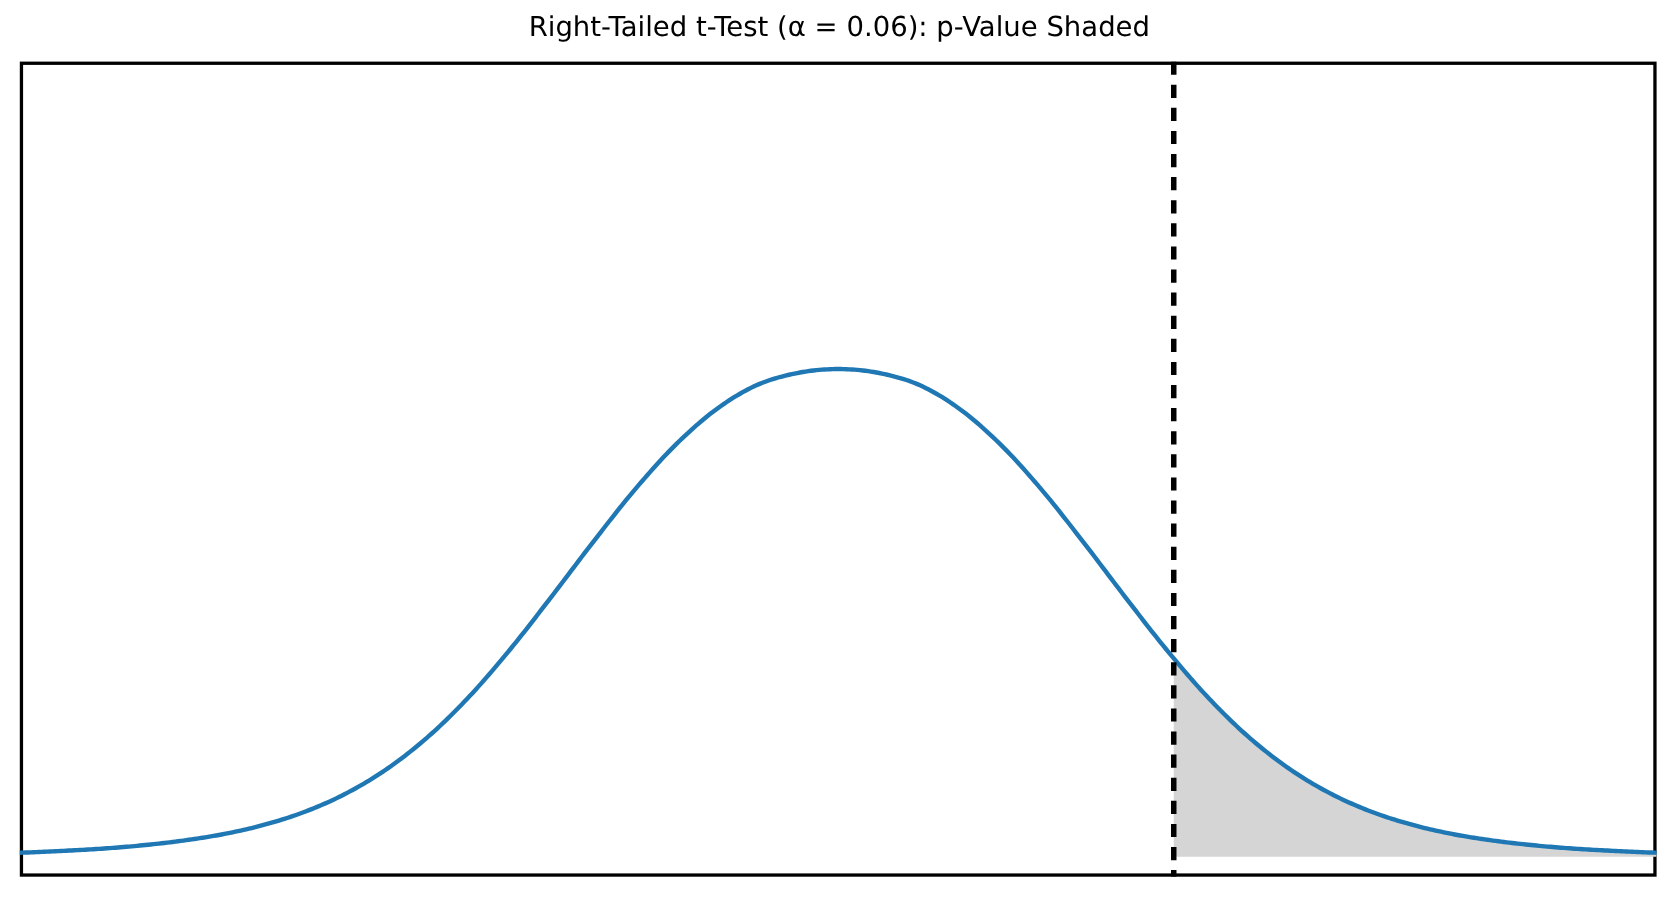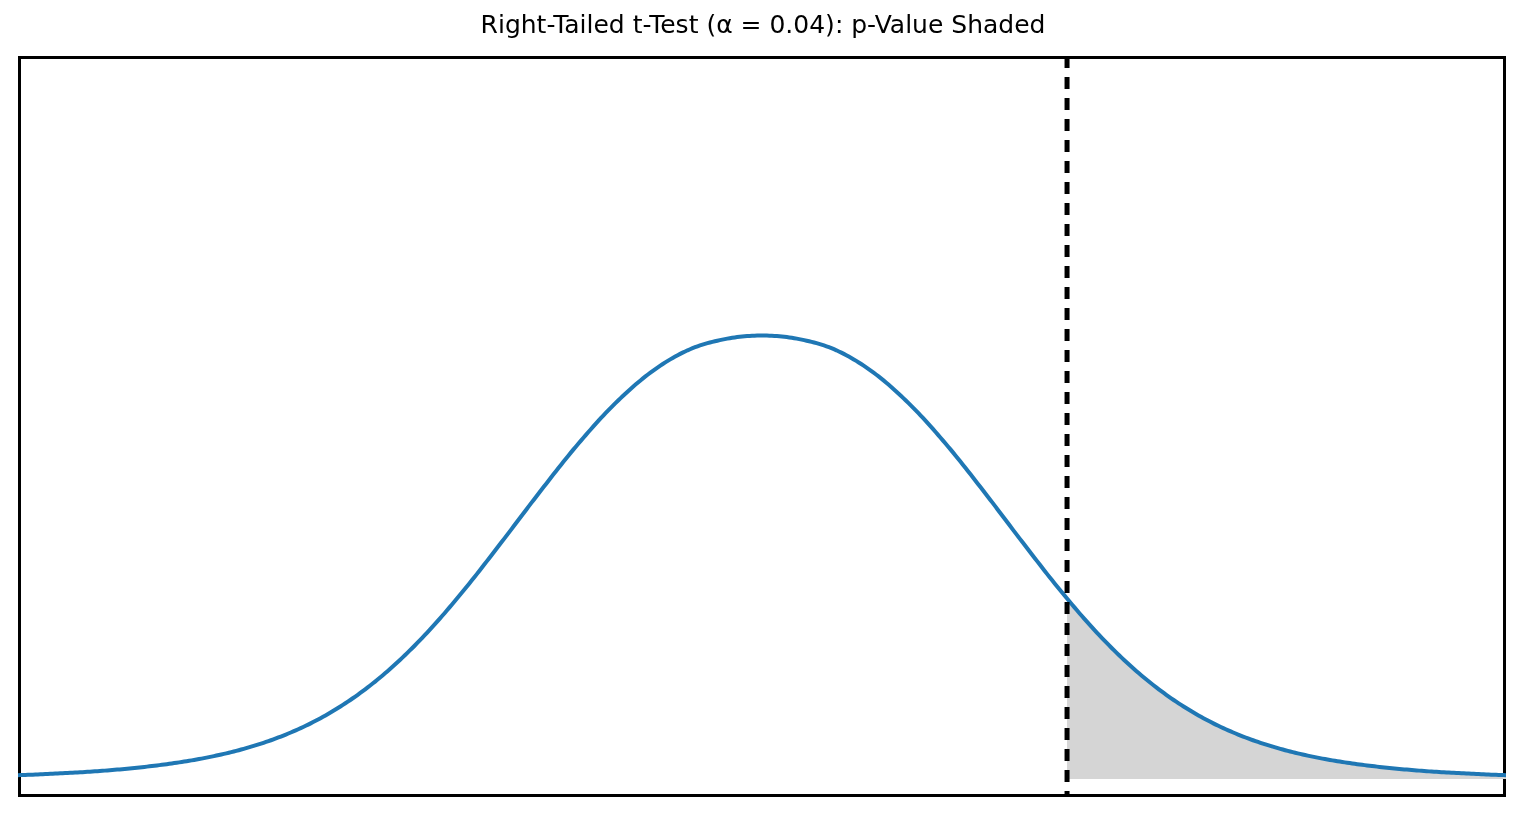--- a/index.html
+++ b/index.html
@@ -58,21 +58,21 @@
     width: 1488px;
     height: 741px;
     pointer-events: none;
   }
 </style>
 </head>
 <body>
 
 <div id="figure">
 
-  <div id="chart-title">Right-Tailed t-Test (α = 0.04): p-Value Shaded</div>
+  <div id="chart-title">Right-Tailed t-Test (α = 0.06): p-Value Shaded</div>
 
   <div id="axes-frame"></div>
 
   <svg id="plot-svg" viewBox="0 0 1488 741" preserveAspectRatio="none" xmlns="http://www.w3.org/2000/svg">
     <g>
       <path id="shade-path" fill="#d5d5d5" stroke="none" d="M 1049.04 722.94 L 1049.04 542.55 L 1050.50 544.30 L 1051.97 546.05 L 1053.43 547.79 L 1054.89 549.53 L 1056.36 551.25 L 1057.82 552.97 L 1059.28 554.68 L 1060.75 556.38 L 1062.21 558.08 L 1063.67 559.76 L 1065.14 561.44 L 1066.60 563.10 L 1068.06 564.76 L 1069.52 566.40 L 1070.99 568.04 L 1072.45 569.66 L 1073.91 571.27 L 1075.38 572.87 L 1076.84 574.46 L 1078.30 576.03 L 1079.77 577.59 L 1081.23 579.15 L 1082.69 580.69 L 1084.16 582.22 L 1085.62 583.75 L 1087.08 585.26 L 1088.55 586.77 L 1090.01 588.26 L 1091.47 589.75 L 1092.94 591.22 L 1094.40 592.68 L 1095.86 594.14 L 1097.33 595.58 L 1098.79 597.02 L 1100.25 598.44 L 1101.72 599.85 L 1103.18 601.25 L 1104.64 602.64 L 1106.10 604.02 L 1107.57 605.38 L 1109.03 606.74 L 1110.49 608.08 L 1111.96 609.41 L 1113.42 610.73 L 1114.88 612.04 L 1116.35 613.33 L 1117.81 614.62 L 1119.27 615.89 L 1120.74 617.15 L 1122.20 618.40 L 1123.66 619.63 L 1125.13 620.86 L 1126.59 622.07 L 1128.05 623.27 L 1129.52 624.47 L 1130.98 625.65 L 1132.44 626.82 L 1133.91 627.97 L 1135.37 629.12 L 1136.83 630.26 L 1138.30 631.38 L 1139.76 632.50 L 1141.22 633.60 L 1142.68 634.70 L 1144.15 635.78 L 1145.61 636.86 L 1147.07 637.92 L 1148.54 638.98 L 1150.00 640.02 L 1151.46 641.05 L 1152.93 642.08 L 1154.39 643.09 L 1155.85 644.10 L 1157.32 645.09 L 1158.78 646.07 L 1160.24 647.04 L 1161.71 648.00 L 1163.17 648.94 L 1164.63 649.88 L 1166.10 650.81 L 1167.56 651.72 L 1169.02 652.63 L 1170.49 653.52 L 1171.95 654.41 L 1173.41 655.29 L 1174.88 656.15 L 1176.34 657.01 L 1177.80 657.86 L 1179.26 658.70 L 1180.73 659.53 L 1182.19 660.35 L 1183.65 661.16 L 1185.12 661.97 L 1186.58 662.76 L 1188.04 663.55 L 1189.51 664.33 L 1190.97 665.10 L 1192.43 665.86 L 1193.90 666.61 L 1195.36 667.35 L 1196.82 668.09 L 1198.29 668.81 L 1199.75 669.52 L 1201.21 670.22 L 1202.68 670.91 L 1204.14 671.59 L 1205.60 672.27 L 1207.07 672.93 L 1208.53 673.59 L 1209.99 674.24 L 1211.46 674.88 L 1212.92 675.51 L 1214.38 676.14 L 1215.84 676.76 L 1217.31 677.37 L 1218.77 677.97 L 1220.23 678.57 L 1221.70 679.16 L 1223.16 679.75 L 1224.62 680.33 L 1226.09 680.90 L 1227.55 681.47 L 1229.01 682.03 L 1230.48 682.58 L 1231.94 683.12 L 1233.40 683.66 L 1234.87 684.18 L 1236.33 684.70 L 1237.79 685.21 L 1239.26 685.72 L 1240.72 686.21 L 1242.18 686.70 L 1243.65 687.19 L 1245.11 687.66 L 1246.57 688.13 L 1248.04 688.59 L 1249.50 689.05 L 1250.96 689.50 L 1252.42 689.95 L 1253.89 690.39 L 1255.35 690.82 L 1256.81 691.25 L 1258.28 691.68 L 1259.74 692.10 L 1261.20 692.52 L 1262.67 692.93 L 1264.13 693.34 L 1265.59 693.75 L 1267.06 694.14 L 1268.52 694.54 L 1269.98 694.92 L 1271.45 695.30 L 1272.91 695.68 L 1274.37 696.05 L 1275.84 696.41 L 1277.30 696.77 L 1278.76 697.12 L 1280.23 697.47 L 1281.69 697.81 L 1283.15 698.15 L 1284.62 698.48 L 1286.08 698.81 L 1287.54 699.13 L 1289.00 699.45 L 1290.47 699.77 L 1291.93 700.08 L 1293.39 700.38 L 1294.86 700.69 L 1296.32 700.99 L 1297.78 701.29 L 1299.25 701.58 L 1300.71 701.87 L 1302.17 702.16 L 1303.64 702.45 L 1305.10 702.72 L 1306.56 703.00 L 1308.03 703.27 L 1309.49 703.53 L 1310.95 703.79 L 1312.42 704.05 L 1313.88 704.30 L 1315.34 704.55 L 1316.81 704.79 L 1318.27 705.03 L 1319.73 705.27 L 1321.20 705.50 L 1322.66 705.73 L 1324.12 705.96 L 1325.58 706.18 L 1327.05 706.40 L 1328.51 706.62 L 1329.97 706.83 L 1331.44 707.05 L 1332.90 707.26 L 1334.36 707.47 L 1335.83 707.68 L 1337.29 707.88 L 1338.75 708.08 L 1340.22 708.29 L 1341.68 708.49 L 1343.14 708.68 L 1344.61 708.87 L 1346.07 709.06 L 1347.53 709.25 L 1349.00 709.43 L 1350.46 709.61 L 1351.92 709.79 L 1353.39 709.97 L 1354.85 710.14 L 1356.31 710.31 L 1357.78 710.48 L 1359.24 710.64 L 1360.70 710.81 L 1362.16 710.97 L 1363.63 711.13 L 1365.09 711.28 L 1366.55 711.44 L 1368.02 711.59 L 1369.48 711.75 L 1370.94 711.90 L 1372.41 712.05 L 1373.87 712.19 L 1375.33 712.34 L 1376.80 712.49 L 1378.26 712.63 L 1379.72 712.77 L 1381.19 712.91 L 1382.65 713.05 L 1384.11 713.19 L 1385.58 713.32 L 1387.04 713.45 L 1388.50 713.58 L 1389.97 713.71 L 1391.43 713.83 L 1392.89 713.96 L 1394.36 714.08 L 1395.82 714.20 L 1397.28 714.32 L 1398.74 714.44 L 1400.21 714.55 L 1401.67 714.67 L 1403.13 714.78 L 1404.60 714.89 L 1406.06 715.00 L 1407.52 715.11 L 1408.99 715.22 L 1410.45 715.32 L 1411.91 715.43 L 1413.38 715.53 L 1414.84 715.63 L 1416.30 715.73 L 1417.77 715.82 L 1419.23 715.92 L 1420.69 716.01 L 1422.16 716.10 L 1423.62 716.19 L 1425.08 716.27 L 1426.55 716.36 L 1428.01 716.44 L 1429.47 716.52 L 1430.94 716.60 L 1432.40 716.68 L 1433.86 716.76 L 1435.32 716.84 L 1436.79 716.91 L 1438.25 716.99 L 1439.71 717.06 L 1441.18 717.14 L 1442.64 717.21 L 1444.10 717.28 L 1445.57 717.35 L 1447.03 717.42 L 1448.49 717.50 L 1449.96 717.57 L 1451.42 717.64 L 1452.88 717.71 L 1454.35 717.78 L 1455.81 717.85 L 1457.27 717.93 L 1458.74 718.00 L 1460.20 718.07 L 1461.66 718.14 L 1463.13 718.22 L 1464.59 718.29 L 1466.05 718.36 L 1467.52 718.42 L 1468.98 718.49 L 1470.44 718.56 L 1471.90 718.62 L 1473.37 718.68 L 1474.83 718.74 L 1476.29 718.80 L 1477.76 718.86 L 1479.22 718.91 L 1480.68 718.96 L 1482.15 719.00 L 1483.61 719.05 L 1485.07 719.09 L 1486.54 719.12 L 1488.00 719.16 L 1488.00 722.94 Z"></path>
     </g>
     <g>
       <path id="curve-path" fill="none" stroke="#1f77b4" stroke-width="4" stroke-linecap="round" stroke-linejoin="round" d="M 0.00 719.16 L 2.48 719.10 L 4.96 719.03 L 7.44 718.95 L 9.92 718.87 L 12.40 718.77 L 14.88 718.67 L 17.36 718.57 L 19.84 718.45 L 22.32 718.34 L 24.80 718.22 L 27.28 718.10 L 29.76 717.97 L 32.24 717.85 L 34.72 717.73 L 37.20 717.61 L 39.68 717.49 L 42.16 717.37 L 44.64 717.24 L 47.12 717.12 L 49.60 717.00 L 52.08 716.87 L 54.56 716.74 L 57.04 716.60 L 59.52 716.47 L 62.00 716.33 L 64.48 716.18 L 66.96 716.03 L 69.44 715.87 L 71.92 715.71 L 74.40 715.54 L 76.88 715.37 L 79.36 715.19 L 81.84 715.01 L 84.32 714.82 L 86.80 714.63 L 89.28 714.44 L 91.76 714.24 L 94.24 714.03 L 96.72 713.82 L 99.20 713.61 L 101.68 713.39 L 104.16 713.16 L 106.64 712.93 L 109.12 712.69 L 111.60 712.45 L 114.08 712.20 L 116.56 711.95 L 119.04 711.69 L 121.52 711.43 L 124.00 711.17 L 126.48 710.90 L 128.96 710.62 L 131.44 710.34 L 133.92 710.05 L 136.40 709.75 L 138.88 709.45 L 141.36 709.14 L 143.84 708.82 L 146.32 708.49 L 148.80 708.15 L 151.28 707.80 L 153.76 707.45 L 156.24 707.09 L 158.72 706.73 L 161.20 706.36 L 163.68 705.99 L 166.16 705.60 L 168.64 705.21 L 171.12 704.80 L 173.60 704.39 L 176.08 703.96 L 178.56 703.52 L 181.04 703.07 L 183.52 702.61 L 186.00 702.13 L 188.48 701.64 L 190.96 701.14 L 193.44 700.63 L 195.92 700.11 L 198.40 699.58 L 200.88 699.04 L 203.36 698.48 L 205.84 697.92 L 208.32 697.34 L 210.80 696.74 L 213.28 696.13 L 215.76 695.51 L 218.24 694.87 L 220.72 694.21 L 223.20 693.53 L 225.68 692.83 L 228.16 692.13 L 230.64 691.41 L 233.12 690.68 L 235.60 689.94 L 238.08 689.18 L 240.56 688.41 L 243.04 687.61 L 245.52 686.80 L 248.00 685.97 L 250.48 685.12 L 252.96 684.25 L 255.44 683.35 L 257.92 682.43 L 260.40 681.49 L 262.88 680.52 L 265.36 679.54 L 267.84 678.54 L 270.32 677.52 L 272.80 676.49 L 275.28 675.43 L 277.76 674.35 L 280.24 673.25 L 282.72 672.12 L 285.20 670.97 L 287.68 669.79 L 290.16 668.59 L 292.64 667.35 L 295.12 666.09 L 297.60 664.80 L 300.08 663.48 L 302.56 662.14 L 305.04 660.78 L 307.52 659.39 L 310.00 657.97 L 312.48 656.53 L 314.96 655.06 L 317.44 653.57 L 319.92 652.05 L 322.40 650.49 L 324.88 648.91 L 327.36 647.30 L 329.84 645.65 L 332.32 643.98 L 334.80 642.27 L 337.28 640.53 L 339.76 638.76 L 342.24 636.97 L 344.72 635.14 L 347.20 633.29 L 349.68 631.40 L 352.16 629.49 L 354.64 627.54 L 357.12 625.57 L 359.60 623.56 L 362.08 621.52 L 364.56 619.45 L 367.04 617.34 L 369.52 615.20 L 372.00 613.03 L 374.48 610.82 L 376.96 608.58 L 379.44 606.30 L 381.92 603.99 L 384.40 601.65 L 386.88 599.28 L 389.36 596.87 L 391.84 594.43 L 394.32 591.97 L 396.80 589.47 L 399.28 586.94 L 401.76 584.39 L 404.24 581.81 L 406.72 579.20 L 409.20 576.56 L 411.68 573.89 L 414.16 571.19 L 416.64 568.45 L 419.12 565.68 L 421.60 562.88 L 424.08 560.05 L 426.56 557.19 L 429.04 554.31 L 431.52 551.40 L 434.00 548.47 L 436.48 545.52 L 438.96 542.55 L 441.44 539.57 L 443.92 536.57 L 446.40 533.56 L 448.88 530.53 L 451.36 527.47 L 453.84 524.37 L 456.32 521.26 L 458.80 518.12 L 461.28 514.96 L 463.76 511.78 L 466.24 508.59 L 468.72 505.39 L 471.20 502.18 L 473.68 498.96 L 476.16 495.74 L 478.64 492.52 L 481.12 489.30 L 483.60 486.09 L 486.08 482.87 L 488.56 479.63 L 491.04 476.37 L 493.52 473.11 L 496.00 469.83 L 498.48 466.55 L 500.96 463.26 L 503.44 459.98 L 505.92 456.70 L 508.40 453.42 L 510.88 450.15 L 513.36 446.90 L 515.84 443.66 L 518.32 440.44 L 520.80 437.24 L 523.28 434.05 L 525.76 430.85 L 528.24 427.66 L 530.72 424.47 L 533.20 421.28 L 535.68 418.10 L 538.16 414.94 L 540.64 411.79 L 543.12 408.66 L 545.60 405.55 L 548.08 402.47 L 550.56 399.41 L 553.04 396.39 L 555.52 393.40 L 558.00 390.45 L 560.48 387.53 L 562.96 384.62 L 565.44 381.73 L 567.92 378.86 L 570.40 376.02 L 572.88 373.20 L 575.36 370.40 L 577.84 367.64 L 580.32 364.91 L 582.80 362.21 L 585.28 359.55 L 587.76 356.93 L 590.24 354.36 L 592.72 351.83 L 595.20 349.34 L 597.68 346.90 L 600.16 344.48 L 602.64 342.10 L 605.12 339.75 L 607.60 337.44 L 610.08 335.17 L 612.56 332.93 L 615.04 330.74 L 617.52 328.59 L 620.00 326.48 L 622.48 324.42 L 624.96 322.40 L 627.44 320.44 L 629.92 318.52 L 632.40 316.66 L 634.88 314.85 L 637.36 313.08 L 639.84 311.35 L 642.32 309.67 L 644.80 308.03 L 647.28 306.44 L 649.76 304.89 L 652.24 303.40 L 654.72 301.95 L 657.20 300.54 L 659.68 299.19 L 662.16 297.89 L 664.64 296.64 L 667.12 295.45 L 669.60 294.30 L 672.08 293.22 L 674.56 292.19 L 677.04 291.23 L 679.52 290.32 L 682.00 289.47 L 684.48 288.66 L 686.96 287.90 L 689.44 287.19 L 691.92 286.51 L 694.40 285.87 L 696.88 285.27 L 699.36 284.69 L 701.84 284.15 L 704.32 283.62 L 706.80 283.12 L 709.28 282.65 L 711.76 282.20 L 714.24 281.80 L 716.72 281.43 L 719.20 281.09 L 721.68 280.78 L 724.16 280.51 L 726.64 280.28 L 729.12 280.07 L 731.60 279.90 L 734.08 279.76 L 736.56 279.65 L 739.04 279.57 L 741.52 279.52 L 744.00 279.51 L 746.48 279.52 L 748.96 279.57 L 751.44 279.65 L 753.92 279.76 L 756.40 279.90 L 758.88 280.07 L 761.36 280.28 L 763.84 280.51 L 766.32 280.78 L 768.80 281.09 L 771.28 281.43 L 773.76 281.80 L 776.24 282.20 L 778.72 282.65 L 781.20 283.12 L 783.68 283.62 L 786.16 284.15 L 788.64 284.69 L 791.12 285.27 L 793.60 285.87 L 796.08 286.51 L 798.56 287.19 L 801.04 287.90 L 803.52 288.66 L 806.00 289.47 L 808.48 290.32 L 810.96 291.23 L 813.44 292.19 L 815.92 293.22 L 818.40 294.30 L 820.88 295.45 L 823.36 296.64 L 825.84 297.89 L 828.32 299.19 L 830.80 300.54 L 833.28 301.95 L 835.76 303.40 L 838.24 304.89 L 840.72 306.44 L 843.20 308.03 L 845.68 309.67 L 848.16 311.35 L 850.64 313.08 L 853.12 314.85 L 855.60 316.66 L 858.08 318.52 L 860.56 320.44 L 863.04 322.40 L 865.52 324.42 L 868.00 326.48 L 870.48 328.59 L 872.96 330.74 L 875.44 332.93 L 877.92 335.17 L 880.40 337.44 L 882.88 339.75 L 885.36 342.10 L 887.84 344.48 L 890.32 346.90 L 892.80 349.34 L 895.28 351.83 L 897.76 354.36 L 900.24 356.93 L 902.72 359.55 L 905.20 362.21 L 907.68 364.91 L 910.16 367.64 L 912.64 370.40 L 915.12 373.20 L 917.60 376.02 L 920.08 378.86 L 922.56 381.73 L 925.04 384.62 L 927.52 387.53 L 930.00 390.45 L 932.48 393.40 L 934.96 396.39 L 937.44 399.41 L 939.92 402.47 L 942.40 405.55 L 944.88 408.66 L 947.36 411.79 L 949.84 414.94 L 952.32 418.10 L 954.80 421.28 L 957.28 424.47 L 959.76 427.66 L 962.24 430.85 L 964.72 434.05 L 967.20 437.24 L 969.68 440.44 L 972.16 443.66 L 974.64 446.90 L 977.12 450.15 L 979.60 453.42 L 982.08 456.70 L 984.56 459.98 L 987.04 463.26 L 989.52 466.55 L 992.00 469.83 L 994.48 473.11 L 996.96 476.37 L 999.44 479.63 L 1001.92 482.87 L 1004.40 486.09 L 1006.88 489.30 L 1009.36 492.52 L 1011.84 495.74 L 1014.32 498.96 L 1016.80 502.18 L 1019.28 505.39 L 1021.76 508.59 L 1024.24 511.78 L 1026.72 514.96 L 1029.20 518.12 L 1031.68 521.26 L 1034.16 524.37 L 1036.64 527.47 L 1039.12 530.53 L 1041.60 533.56 L 1044.08 536.57 L 1046.56 539.57 L 1049.04 542.55 L 1051.52 545.52 L 1054.00 548.47 L 1056.48 551.40 L 1058.96 554.31 L 1061.44 557.19 L 1063.92 560.05 L 1066.40 562.88 L 1068.88 565.68 L 1071.36 568.45 L 1073.84 571.19 L 1076.32 573.89 L 1078.80 576.56 L 1081.28 579.20 L 1083.76 581.81 L 1086.24 584.39 L 1088.72 586.94 L 1091.20 589.47 L 1093.68 591.97 L 1096.16 594.43 L 1098.64 596.87 L 1101.12 599.28 L 1103.60 601.65 L 1106.08 603.99 L 1108.56 606.30 L 1111.04 608.58 L 1113.52 610.82 L 1116.00 613.03 L 1118.48 615.20 L 1120.96 617.34 L 1123.44 619.45 L 1125.92 621.52 L 1128.40 623.56 L 1130.88 625.57 L 1133.36 627.54 L 1135.84 629.49 L 1138.32 631.40 L 1140.80 633.29 L 1143.28 635.14 L 1145.76 636.97 L 1148.24 638.76 L 1150.72 640.53 L 1153.20 642.27 L 1155.68 643.98 L 1158.16 645.65 L 1160.64 647.30 L 1163.12 648.91 L 1165.60 650.49 L 1168.08 652.05 L 1170.56 653.57 L 1173.04 655.06 L 1175.52 656.53 L 1178.00 657.97 L 1180.48 659.39 L 1182.96 660.78 L 1185.44 662.14 L 1187.92 663.48 L 1190.40 664.80 L 1192.88 666.09 L 1195.36 667.35 L 1197.84 668.59 L 1200.32 669.79 L 1202.80 670.97 L 1205.28 672.12 L 1207.76 673.25 L 1210.24 674.35 L 1212.72 675.43 L 1215.20 676.49 L 1217.68 677.52 L 1220.16 678.54 L 1222.64 679.54 L 1225.12 680.52 L 1227.60 681.49 L 1230.08 682.43 L 1232.56 683.35 L 1235.04 684.25 L 1237.52 685.12 L 1240.00 685.97 L 1242.48 686.80 L 1244.96 687.61 L 1247.44 688.41 L 1249.92 689.18 L 1252.40 689.94 L 1254.88 690.68 L 1257.36 691.41 L 1259.84 692.13 L 1262.32 692.83 L 1264.80 693.53 L 1267.28 694.21 L 1269.76 694.87 L 1272.24 695.51 L 1274.72 696.13 L 1277.20 696.74 L 1279.68 697.34 L 1282.16 697.92 L 1284.64 698.48 L 1287.12 699.04 L 1289.60 699.58 L 1292.08 700.11 L 1294.56 700.63 L 1297.04 701.14 L 1299.52 701.64 L 1302.00 702.13 L 1304.48 702.61 L 1306.96 703.07 L 1309.44 703.52 L 1311.92 703.96 L 1314.40 704.39 L 1316.88 704.80 L 1319.36 705.21 L 1321.84 705.60 L 1324.32 705.99 L 1326.80 706.36 L 1329.28 706.73 L 1331.76 707.09 L 1334.24 707.45 L 1336.72 707.80 L 1339.20 708.15 L 1341.68 708.49 L 1344.16 708.82 L 1346.64 709.14 L 1349.12 709.45 L 1351.60 709.75 L 1354.08 710.05 L 1356.56 710.34 L 1359.04 710.62 L 1361.52 710.90 L 1364.00 711.17 L 1366.48 711.43 L 1368.96 711.69 L 1371.44 711.95 L 1373.92 712.20 L 1376.40 712.45 L 1378.88 712.69 L 1381.36 712.93 L 1383.84 713.16 L 1386.32 713.39 L 1388.80 713.61 L 1391.28 713.82 L 1393.76 714.03 L 1396.24 714.24 L 1398.72 714.44 L 1401.20 714.63 L 1403.68 714.82 L 1406.16 715.01 L 1408.64 715.19 L 1411.12 715.37 L 1413.60 715.54 L 1416.08 715.71 L 1418.56 715.87 L 1421.04 716.03 L 1423.52 716.18 L 1426.00 716.33 L 1428.48 716.47 L 1430.96 716.60 L 1433.44 716.74 L 1435.92 716.87 L 1438.40 717.00 L 1440.88 717.12 L 1443.36 717.24 L 1445.84 717.37 L 1448.32 717.49 L 1450.80 717.61 L 1453.28 717.73 L 1455.76 717.85 L 1458.24 717.97 L 1460.72 718.10 L 1463.20 718.22 L 1465.68 718.34 L 1468.16 718.45 L 1470.64 718.57 L 1473.12 718.67 L 1475.60 718.77 L 1478.08 718.87 L 1480.56 718.95 L 1483.04 719.03 L 1485.52 719.10 L 1488.00 719.16"></path>
     </g>

